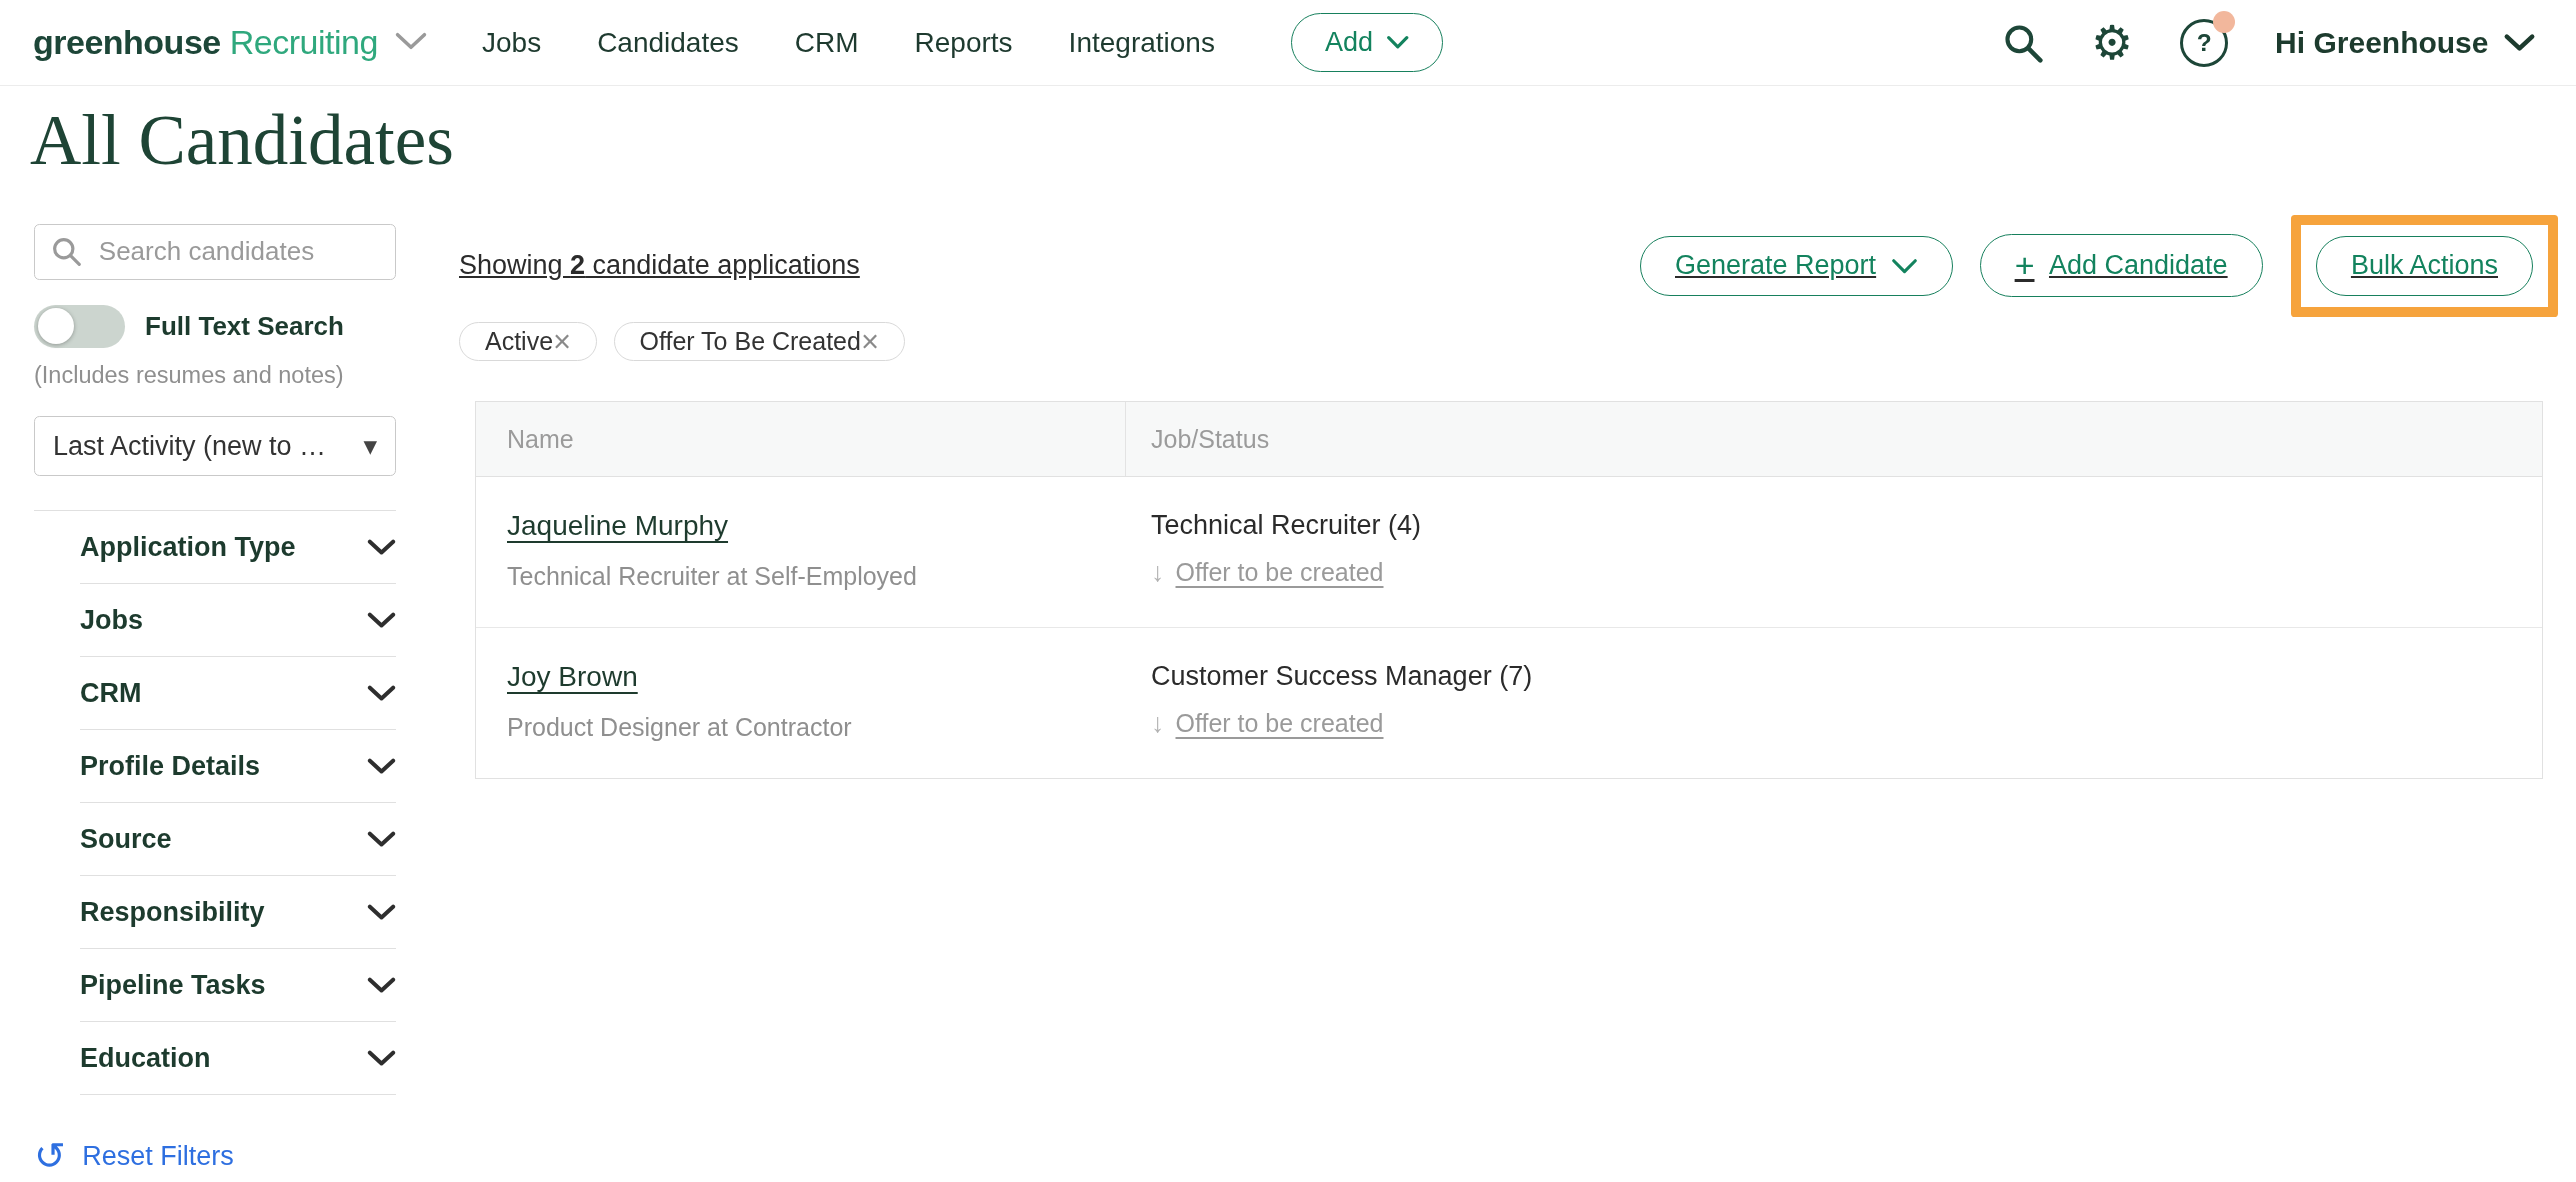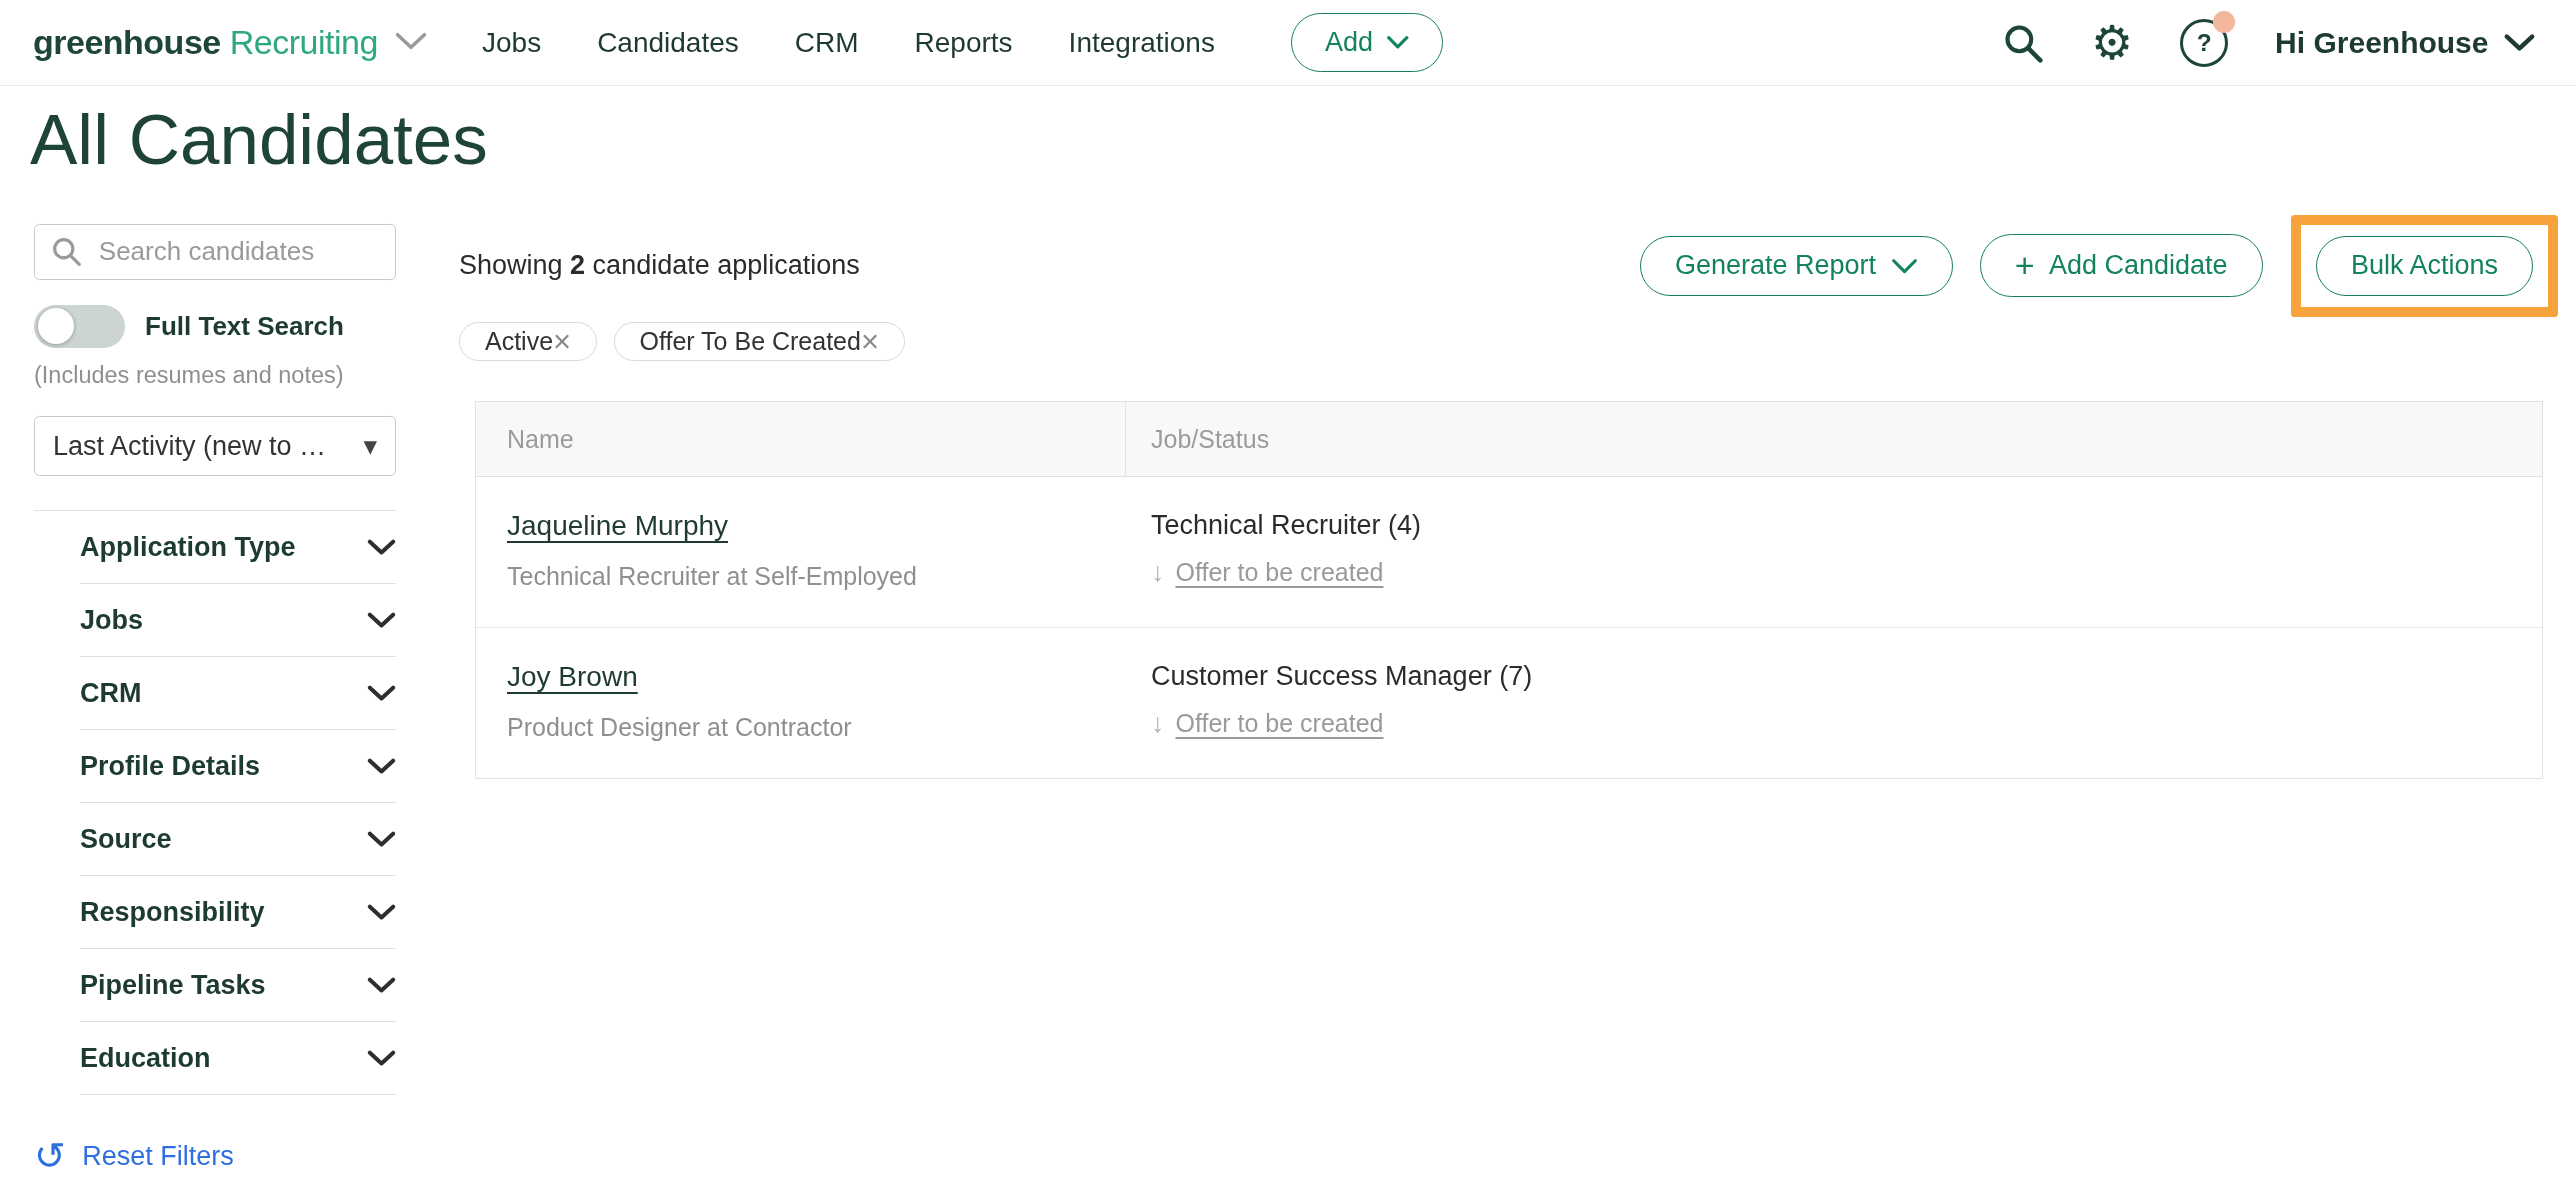--- a/index.html
+++ b/index.html
@@ -25,21 +25,21 @@
   .helpwrap{position:relative;}
   .helpcircle{width:42px;height:42px;border:3.6px solid #1d4638;border-radius:50%;
               display:flex;align-items:center;justify-content:center;
               font-size:24.5px;font-weight:700;color:#1d4638;}
   .helpdot{position:absolute;top:-7.2px;right:-7.2px;width:22px;height:22px;
            border-radius:50%;background:#f2b79c;}
   .greeting{display:flex;align-items:center;gap:14.5px;cursor:pointer;}
   .greeting .name{font-size:30px;font-weight:700;color:#1d3b2e;}
 
   
-  .page-title{font-family:Liberation Sans, sans-serif;font-weight:500;
+  .page-title{font-family:Liberation Serif, serif;font-weight:500;
               font-size:71px;color:#1e4435;margin:14.5px 0 0 30px;line-height:1.1;}
 
   
   .content{display:flex;align-items:flex-start;padding-left:34px;margin-top:45px;}
   .sidebar{width:362px;flex-shrink:0;}
   .main{flex:1;min-width:0;margin-left:63px;padding-right:33px;}
 
   
   .search-box{display:flex;align-items:center;gap:14.5px;height:54px;
               border:1.8px solid #c9c9c9;border-radius:5.4px;padding:0 16.3px;background:#fff;}
@@ -61,21 +61,21 @@
   .section{height:72px;display:flex;align-items:center;justify-content:space-between;
            border-bottom:1.8px solid #e0e0e0;cursor:pointer;margin-left:46px;}
   .section .lbl{font-size:27px;font-weight:700;color:#1d3b2e;}
   .section .chev{color:#2e2e2e;}
   .reset{margin-top:42px;display:flex;align-items:center;gap:16.3px;color:#2e6fe0;
          cursor:pointer;}
   .reset .ricon{font-size:38px;line-height:1;}
   .reset .rlabel{font-size:27px;}
 
   
-  .toolbar{display:flex;justify-content:space-between;align-items:center;}
+  .toolbar{display:flex;justify-content:space-between;align-items:center;text-decoration:underline;}
   .showing{font-size:27px;color:#2b2b2b;}
   .showing b{font-weight:700;}
   .btnrow{display:flex;align-items:center;gap:27px;}
   .pillbtn{display:flex;align-items:center;gap:14.5px;border:1.8px solid #17805d;
            color:#13835e;border-radius:905px;padding:13.6px 34px;font-size:27px;
            background:#fff;cursor:pointer;white-space:nowrap;}
   .pillbtn .plus{font-size:34px;line-height:1;position:relative;top:-0.9px;}
   .highlight{border:10px solid #f6a33c;border-radius:3.6px;padding:11px 14.5px;
              margin:-9px -14.5px -9px 1.8px;}
   .chips{display:flex;gap:16.3px;margin-top:14.5px;}

